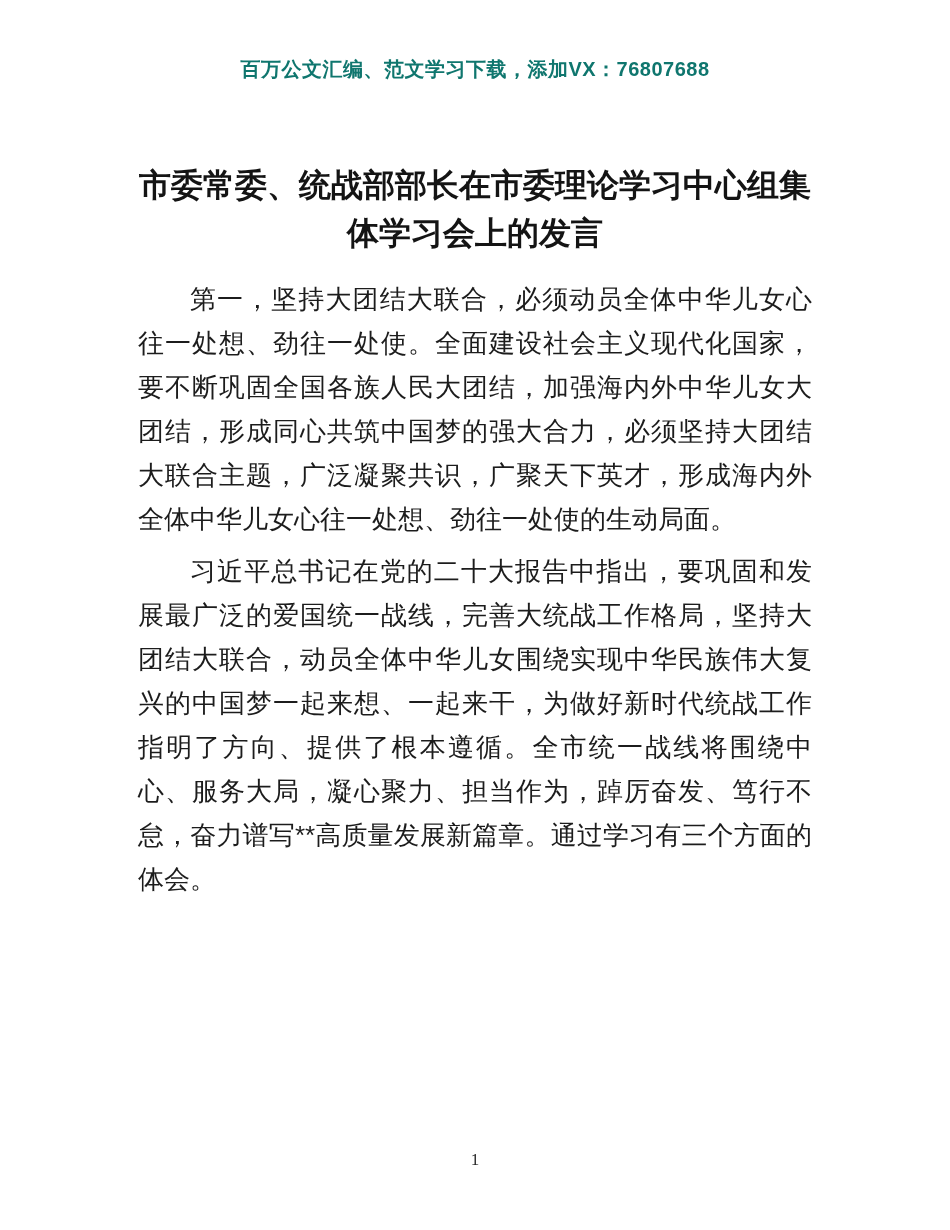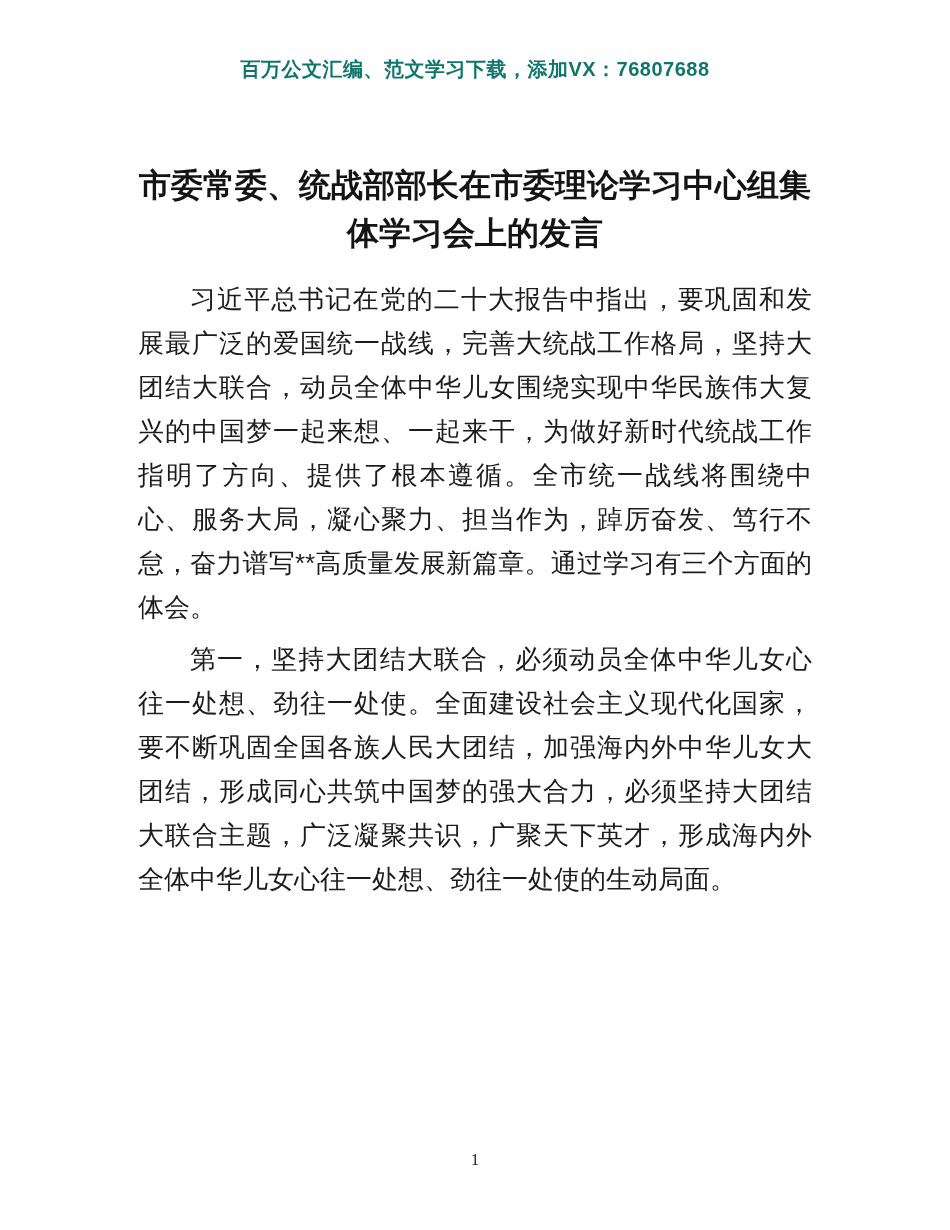--- a/index.html
+++ b/index.html
@@ -72,23 +72,23 @@
 
 <div class="page">
 
   <div class="doc-header">
     <span class="promo">百万公文汇编、范文学习下载，添加VX：76807688</span>
   </div>
 
   <div class="doc-body">
     <h1 class="doc-title">市委常委、统战部部长在市委理论学习中心组集体学习会上的发言</h1>
 
+    <p class="doc-paragraph">第一，坚持大团结大联合，必须动员全体中华儿女心往一处想、劲往一处使。全面建设社会主义现代化国家，要不断巩固全国各族人民大团结，加强海内外中华儿女大团结，形成同心共筑中国梦的强大合力，必须坚持大团结大联合主题，广泛凝聚共识，广聚天下英才，形成海内外全体中华儿女心往一处想、劲往一处使的生动局面。</p>
+
     <p class="doc-paragraph">习近平总书记在党的二十大报告中指出，要巩固和发展最广泛的爱国统一战线，完善大统战工作格局，坚持大团结大联合，动员全体中华儿女围绕实现中华民族伟大复兴的中国梦一起来想、一起来干，为做好新时代统战工作指明了方向、提供了根本遵循。全市统一战线将围绕中心、服务大局，凝心聚力、担当作为，踔厉奋发、笃行不怠，奋力谱写**高质量发展新篇章。通过学习有三个方面的体会。</p>
-
-    <p class="doc-paragraph">第一，坚持大团结大联合，必须动员全体中华儿女心往一处想、劲往一处使。全面建设社会主义现代化国家，要不断巩固全国各族人民大团结，加强海内外中华儿女大团结，形成同心共筑中国梦的强大合力，必须坚持大团结大联合主题，广泛凝聚共识，广聚天下英才，形成海内外全体中华儿女心往一处想、劲往一处使的生动局面。</p>
 
   </div>
 
   <div class="doc-footer">
     <span class="page-number">1</span>
   </div>
 
 </div>
 
 </body></html>

